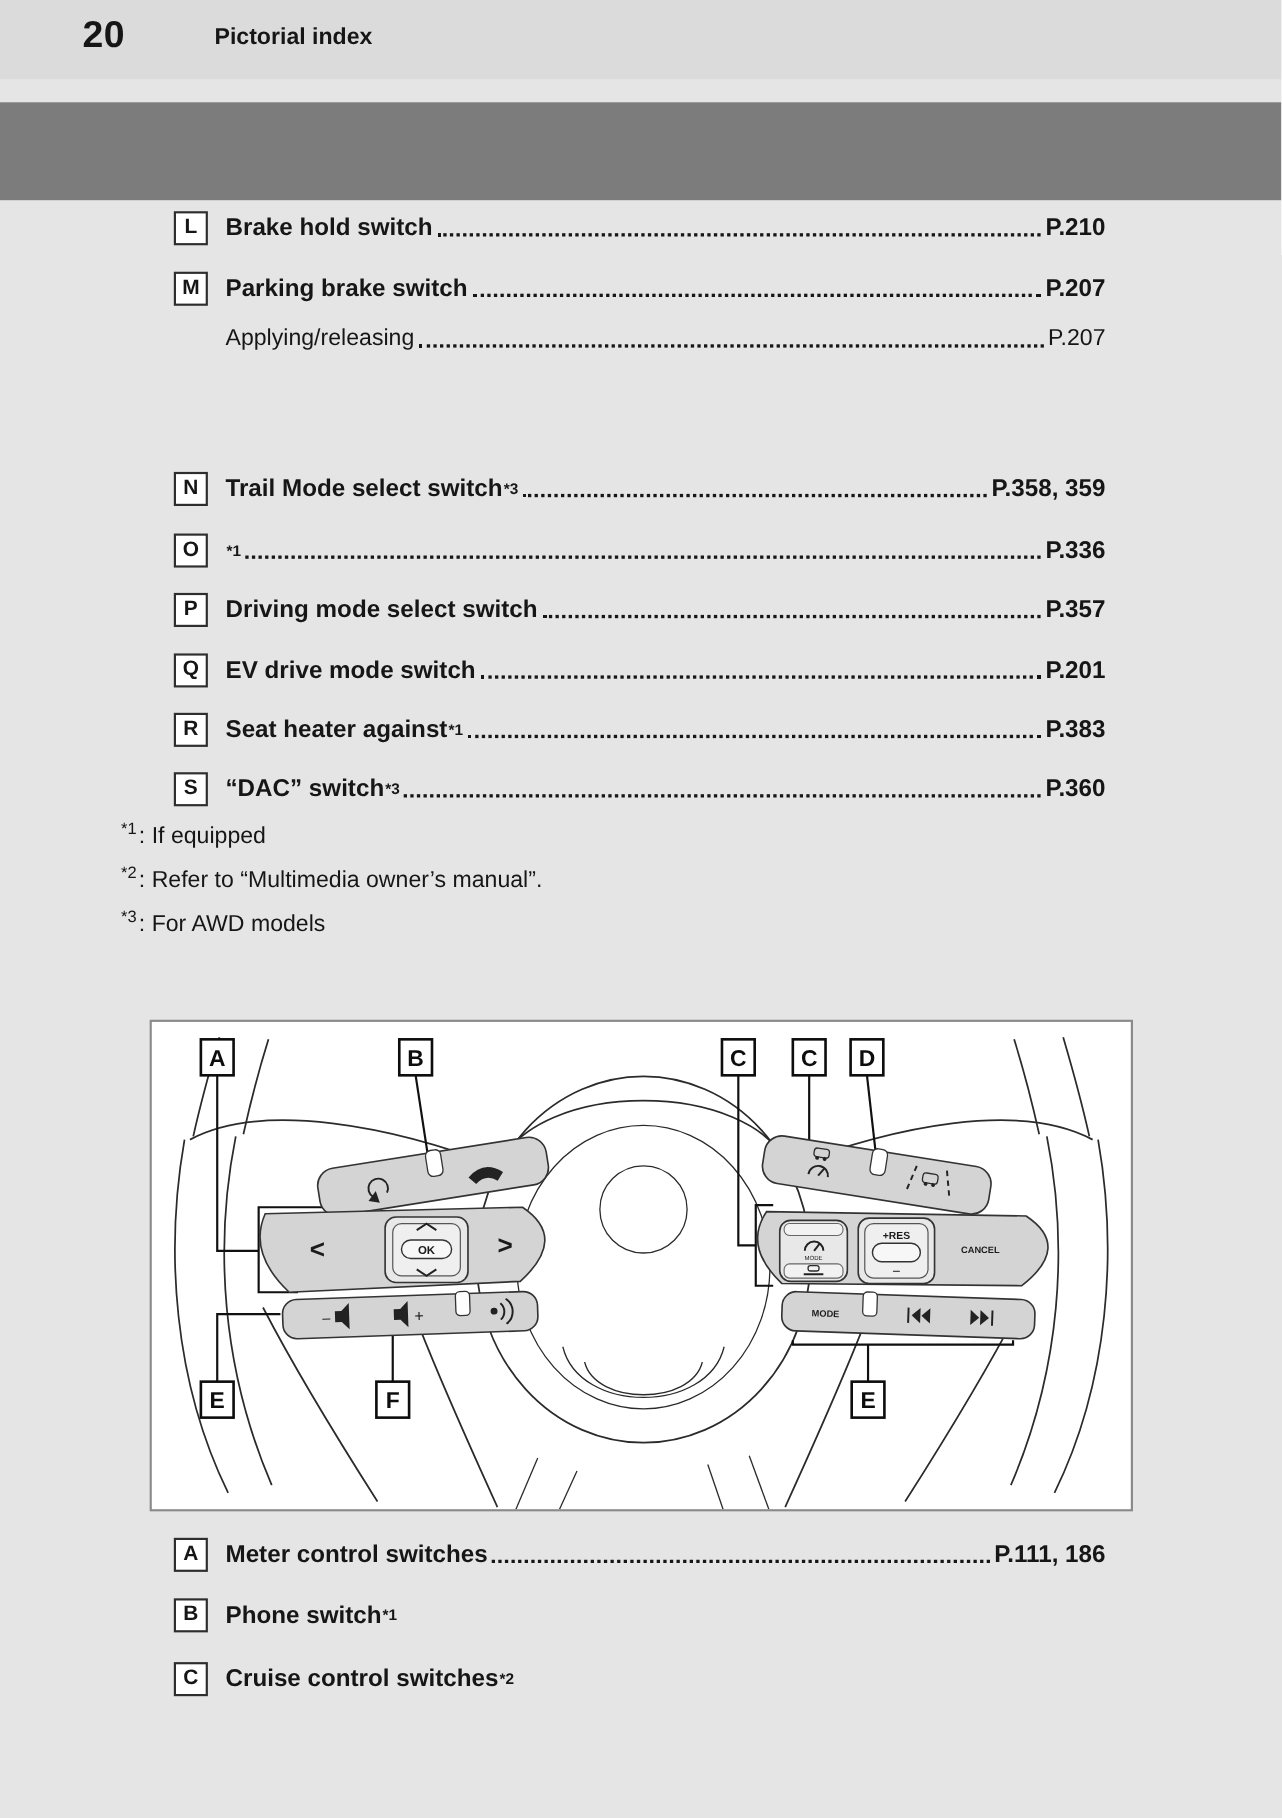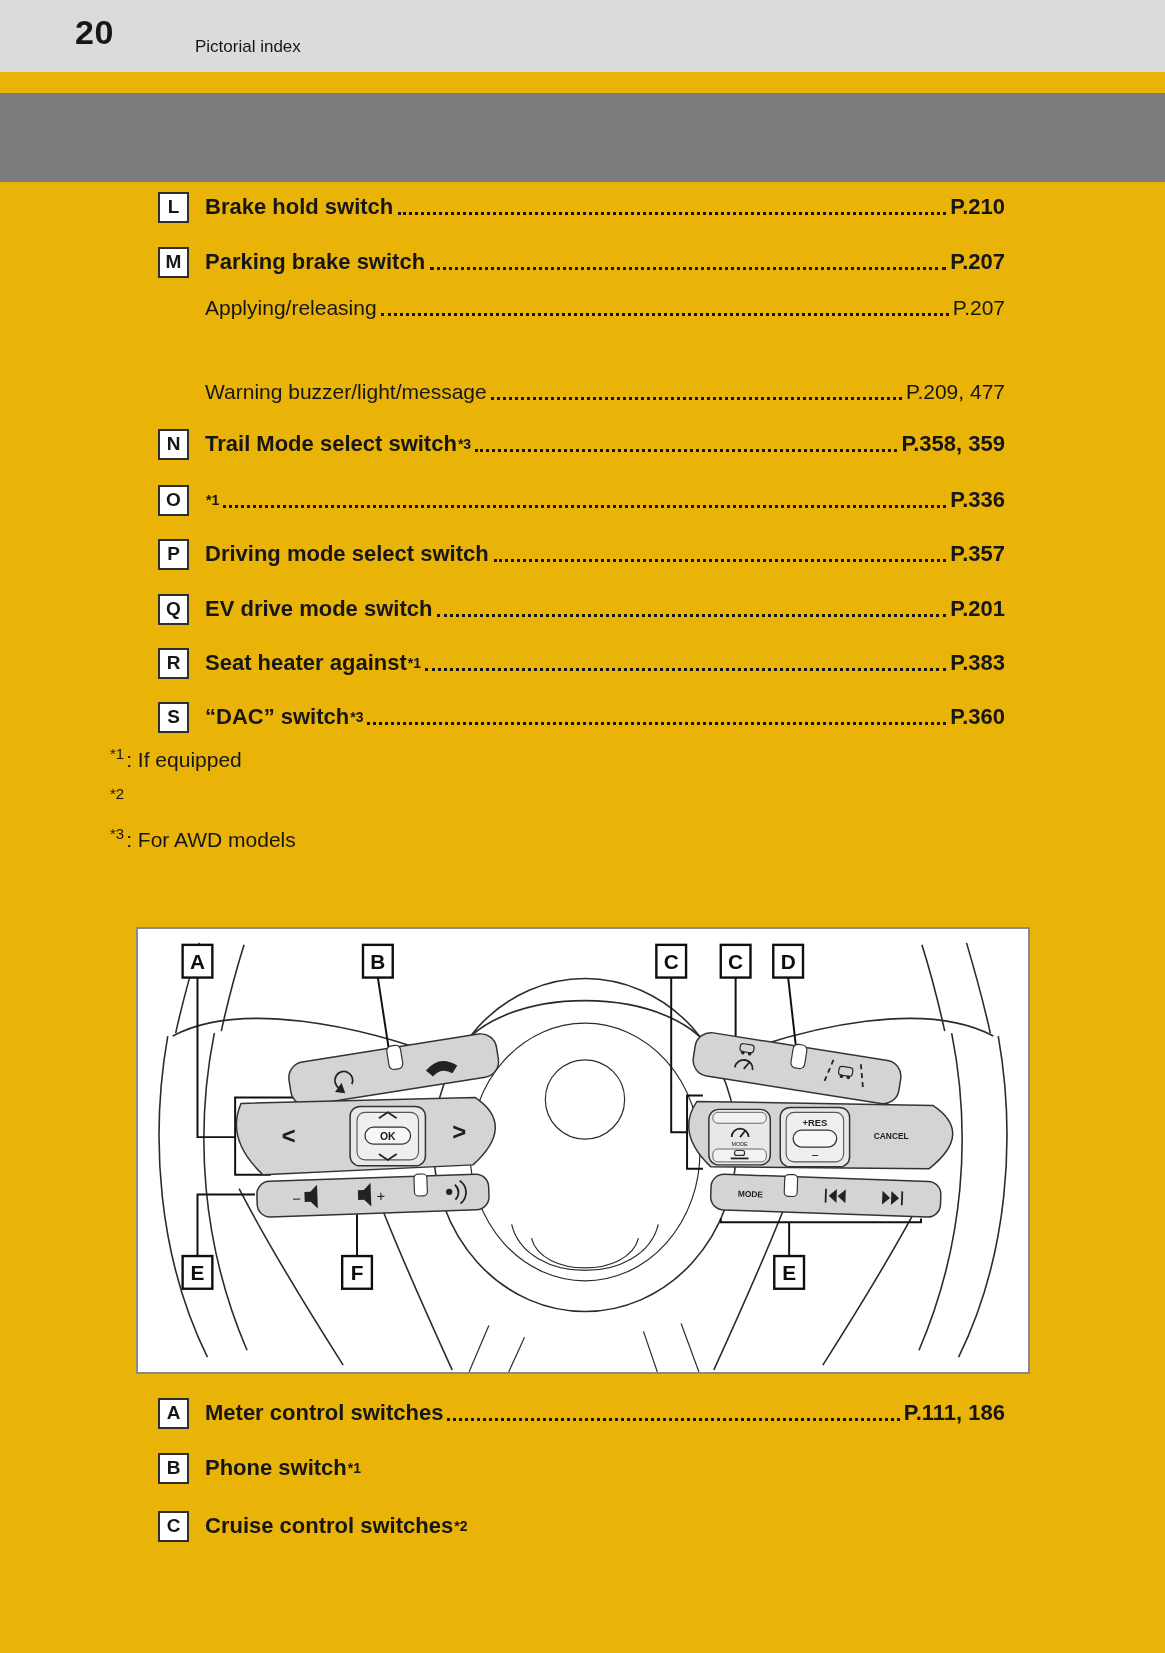--- a/index.html
+++ b/index.html
@@ -1,21 +1,21 @@
 <!DOCTYPE html>
 <html><head>
 <meta charset="utf-8">
 <style>
   html,body{margin:0;padding:0;background:#fff;}
-  .page{position:relative;width:1165px;height:1653px;background:#eab308;
+  .page{position:relative;width:1165px;height:1653px;background:#e5e5e5;
         font-family:"Liberation Sans","DejaVu Sans",sans-serif;overflow:hidden;color:#161616;}
   
   .header{position:absolute;left:0;top:0;width:1165px;height:72px;background:#dbdbdb;}
   .page-num{position:absolute;left:75px;top:13px;font-size:34px;font-weight:800;letter-spacing:0.5px;}
-  .section-title{position:absolute;left:195px;top:37px;font-size:17px;font-weight:400;}
+  .section-title{position:absolute;left:195px;top:22px;font-size:21px;font-weight:700;}
   .dark-band{position:absolute;left:0;top:93px;width:1165px;height:89px;background:#7c7c7c;}
   
   .toc-row{position:absolute;left:158px;right:160px;display:flex;align-items:center;height:30px;
            font-size:22px;font-weight:700;white-space:nowrap;}
   .toc-row.sub{font-weight:400;font-size:21px;justify-content:space-between;}
   .keybox{width:27px;height:27px;border:2px solid #2e2e2e;background:#fff;flex:none;
           display:flex;align-items:center;justify-content:center;
           font-size:19px;font-weight:700;margin-right:16px;}
   .keybox.ghost{visibility:hidden;}
   .dots{flex:1 1 auto;align-self:flex-end;margin:0 4px 7px 4px;min-width:14px;
@@ -70,26 +70,20 @@
       <sup class="mark"></sup>
     <span class="dots"></span>
     <span class="pages">P.207</span>
   </div>
   <div class="toc-row sub" style="top:293px">
     <span class="keybox ghost"></span>
     <span>Applying/releasing</span>
     <span class="dots"></span>
     <span class="pages">P.207</span>
   </div>
-  <div class="toc-row sub" style="top:377px">
-    <span class="keybox ghost"></span>
-    <span>Warning buzzer/light/message</span>
-    <span class="dots"></span>
-    <span class="pages">P.209, 477</span>
-  </div>
   <div class="toc-row" style="top:429px">
     <span class="keybox">N</span>
     <span>Trail Mode select switch</span>
       <sup class="mark">*3</sup>
     <span class="dots"></span>
     <span class="pages">P.358, 359</span>
   </div>
   <div class="toc-row" style="top:485px">
     <span class="keybox">O</span>
       <sup class="mark">*1</sup>
@@ -124,20 +118,21 @@
     <span class="dots"></span>
     <span class="pages">P.360</span>
   </div>
 
   <div class="footnote" style="top:745px">
     <span class="fn-marker">*1</span>
     <span>: If equipped</span>
   </div>
   <div class="footnote" style="top:785px">
     <span class="fn-marker">*2</span>
+    <span>: Refer to “Multimedia owner’s manual”.</span>
   </div>
   <div class="footnote" style="top:825px">
     <span class="fn-marker">*3</span>
     <span>: For AWD models</span>
   </div>
 
   <div class="diagram">
     <svg viewBox="0 0 894 447">
 
       <g class="lnart">

